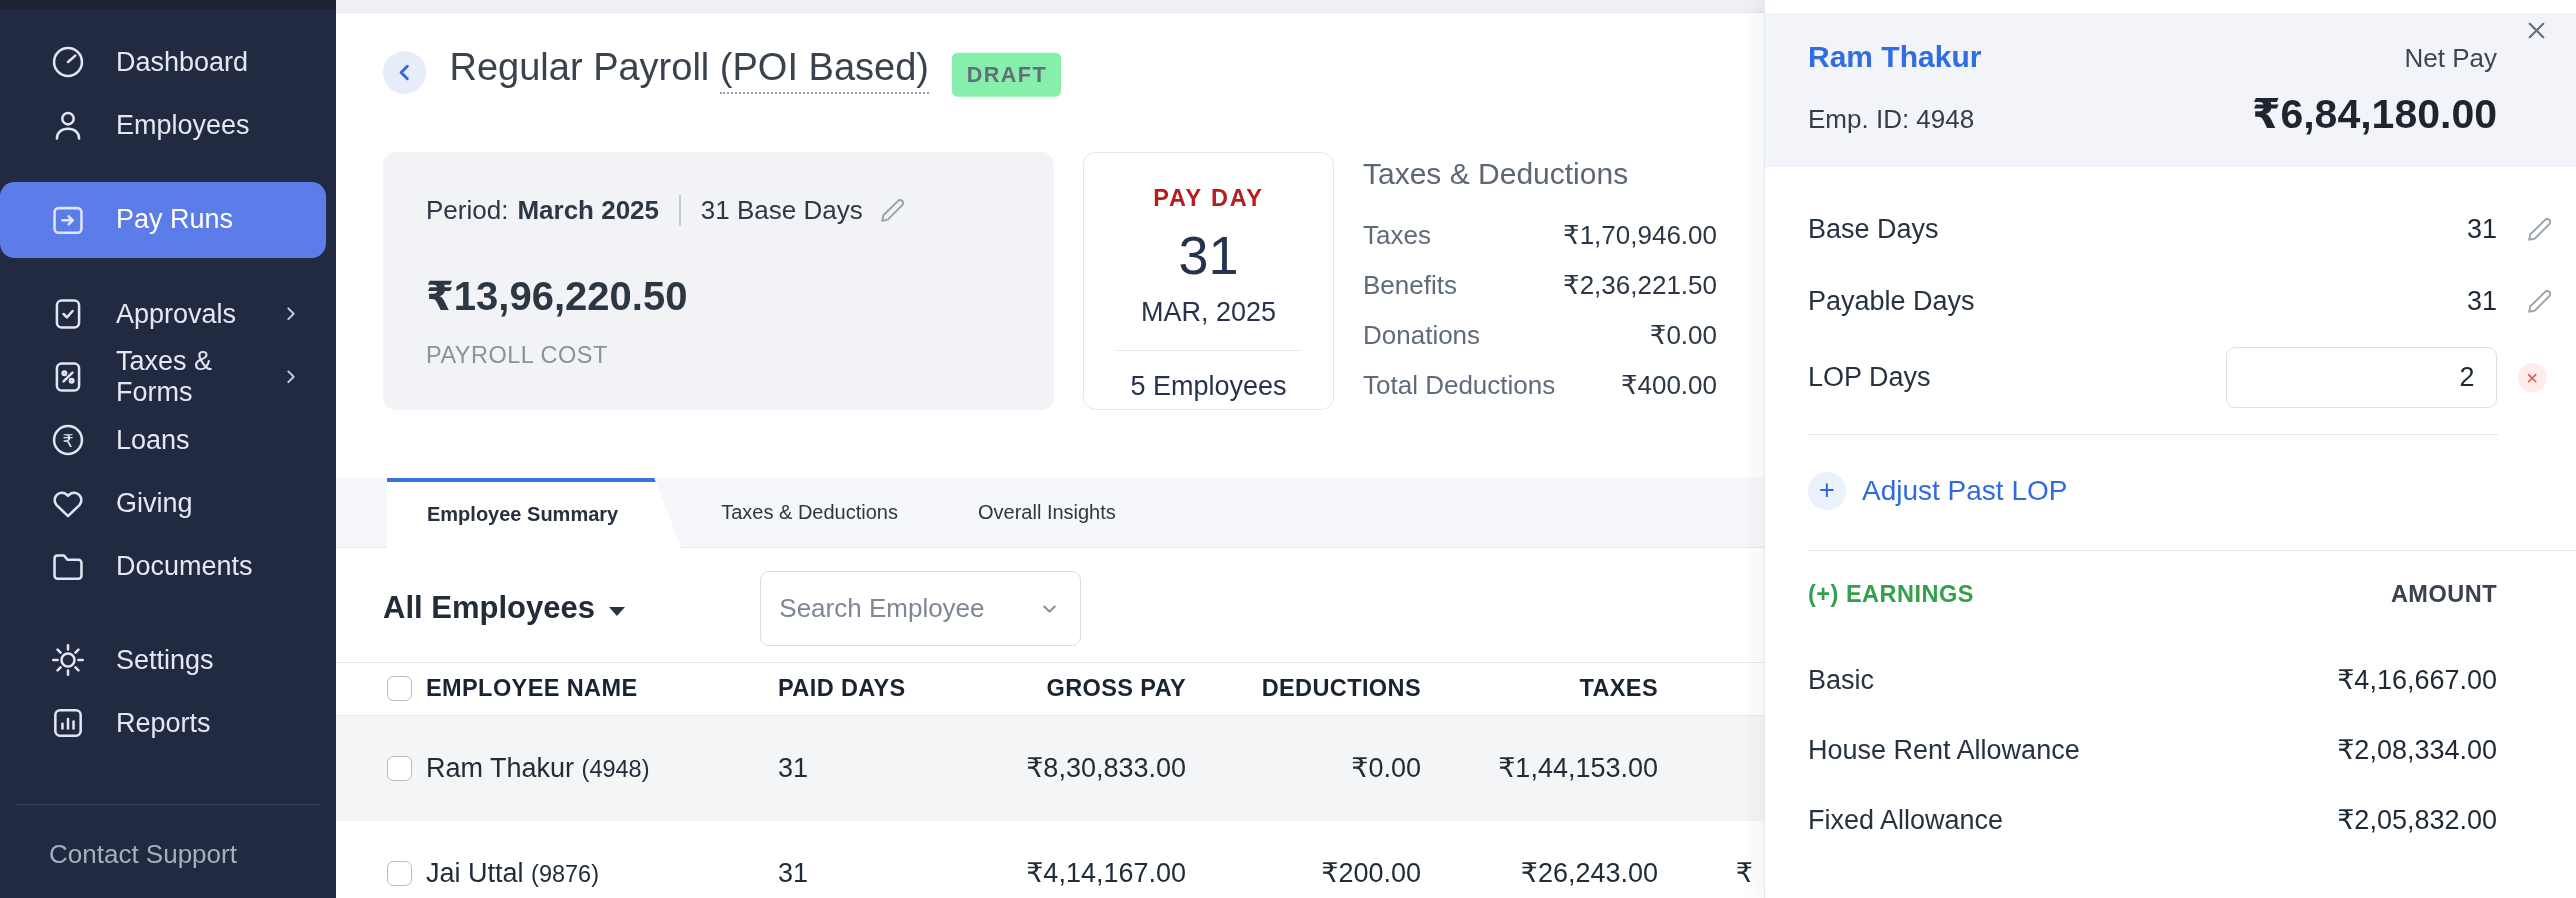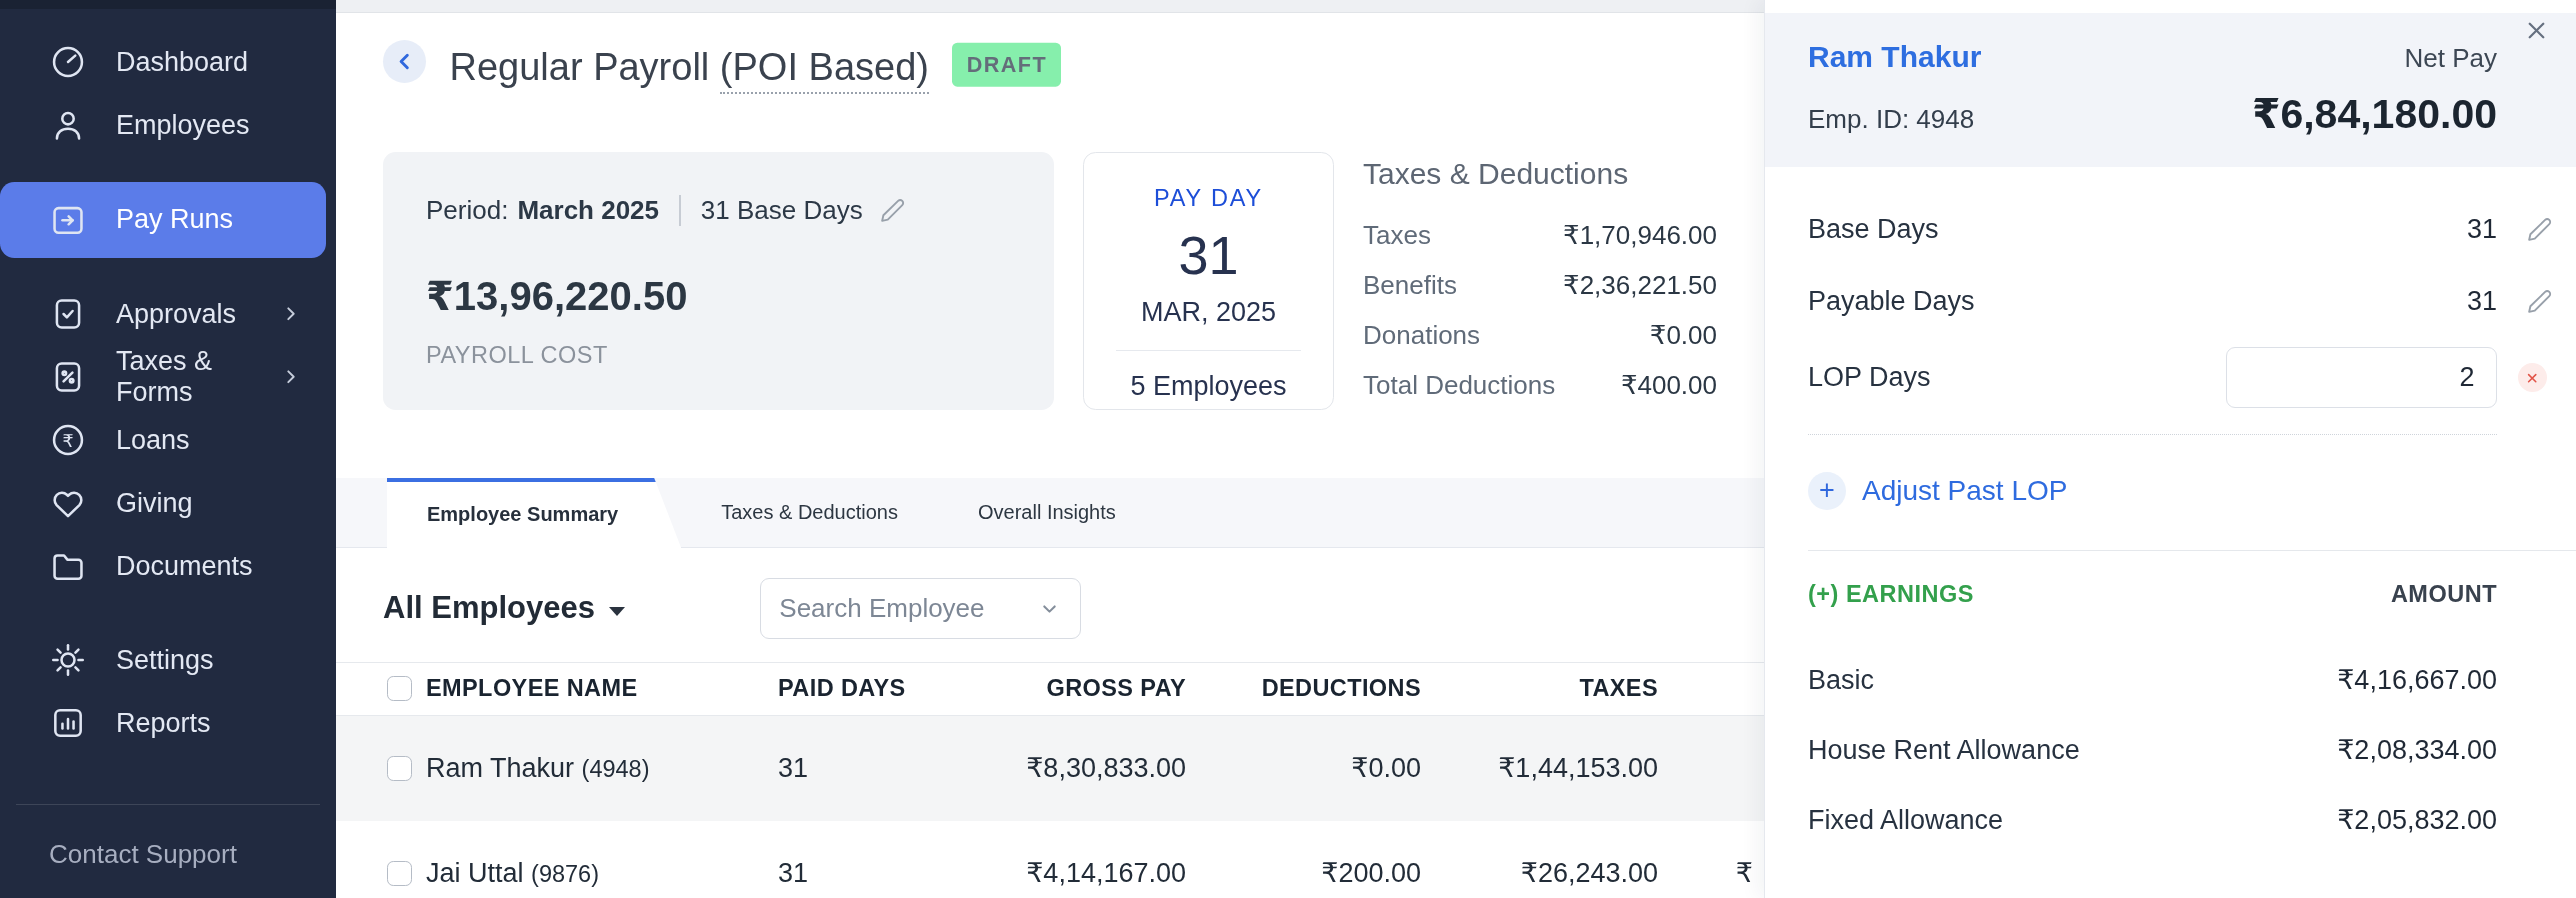--- a/index.html
+++ b/index.html
@@ -32,21 +32,21 @@
   .nav-item .sub-arrow svg { width:23.5px; height:23.5px; stroke:#c6cddb; stroke-width:2; }
   .nav-item.pre-settings { margin-top:31px; }
   .sidebar-footer { padding-bottom:28px; }
   .sidebar-divider { border-top:1.8px solid rgba(255,255,255,0.13); margin:0 16px 34px; }
   .contact-support { font-size:26px; color:#a7aec0; padding-left:49px; cursor:pointer; }
 
   
   .main { position:absolute; left:336px; right:0; top:0; bottom:0; background:#fff; }
   .top-strip { height:12.6px; background:#eef0f3; border-bottom:0.9px solid #e1e4e8; }
 
-  .page-header { display:flex; align-items:flex-start; padding:27px 47px 0; }
+  .page-header { display:flex; align-items:flex-end; padding:27px 47px 0; }
   .back-btn {
     width:43px; height:43px; border-radius:50%; background:#e7edf8; border:none;
     display:flex; align-items:center; justify-content:center; cursor:pointer; margin-right:23.5px;
   }
   .back-btn svg { width:27px; height:27px; stroke:#3068dd; stroke-width:2.6; fill:none;
     stroke-linecap:round; stroke-linejoin:round; }
   .page-title { font-size:38px; font-weight:500; color:#3a424e; line-height:54px; white-space:nowrap; }
   .title-suffix { border-bottom:2.7px dotted #99a1ac; padding-bottom:4.5px; }
   .badge {
     margin-left:23.5px; background:#86efac; color:#646d7a; font-size:21.6px; font-weight:700;
@@ -66,21 +66,21 @@
     fill:none; stroke-linecap:round; stroke-linejoin:round; }
   .amounts { display:flex; margin-top:47px; }
   .amount-col { width:343px; }
   .big-amount { font-size:40px; font-weight:600; color:#2c3743; }
   .cap-label { margin-top:23.5px; font-size:23.5px; color:#8b929c; letter-spacing:0.5px; }
 
   .payday-card {
     width:251px; height:258px; background:#fff; border:0.9px solid #e3e6eb; border-radius:12.6px;
     text-align:center; padding-top:32px;
   }
-  .pd-label { font-size:23.5px; font-weight:400; color:#1d4ed8; letter-spacing:1.8px; }
+  .pd-label { font-size:23.5px; font-weight:700; color:#b91c1c; letter-spacing:1.8px; }
   .pd-day { font-size:54px; font-weight:500; color:#27324f; margin-top:12.6px; }
   .pd-my { font-size:27px; color:#27324f; margin-top:10.8px; }
   .payday-card hr { border:none; border-top:0.9px solid #e6e9ee; margin:21.6px 32px 0; }
   .pd-emp { font-size:27px; color:#27324f; margin-top:20px; }
 
   .tax-summary { width:354px; padding-top:5.4px; }
   .tax-summary h2 { font-size:30px; font-weight:500; color:#5d6673; margin-bottom:20px; }
   .ts-row { display:flex; justify-content:space-between; align-items:center; height:50px; }
   .ts-label { font-size:26px; color:#606b79; }
   .ts-value { font-size:26px; font-weight:500; color:#2b3744; }
@@ -96,21 +96,21 @@
     border-top:4.5px solid #3b6fe2; padding:0 63px 0 40px;
     clip-path:polygon(0 0, calc(100% - 27px) 0, 100% 100%, 0 100%);
   }
 
   
   .filter-row { margin:29px 47px 0; display:flex; align-items:center; height:63px; }
   .emp-filter { display:flex; align-items:center; font-size:31px; font-weight:600; color:#222b36; cursor:pointer; }
   .caret { width:0; height:0; border-left:8px solid transparent; border-right:8px solid transparent;
     border-top:9px solid #2a333f; margin-left:14.4px; margin-top:5.4px; }
   .search-box {
-    margin-left:135px; width:321px; height:61px; border:1.8px solid #d8dce3; border-radius:9px;
+    margin-left:135px; width:321px; height:75px; border:1.8px solid #d8dce3; border-radius:9px;
     display:flex; align-items:center; padding:0 18px; background:#fff;
   }
   .search-box input { flex:1; border:none; outline:none; font-size:26px; color:#2a3440;
     font-family:inherit; background:transparent; min-width:0; }
   .search-box input::placeholder { color:#7d8795; }
   .search-box svg { width:25px; height:25px; stroke:#848e9b; stroke-width:2; fill:none;
     stroke-linecap:round; stroke-linejoin:round; }
 
   
   .emp-table { margin-top:21.6px; }

